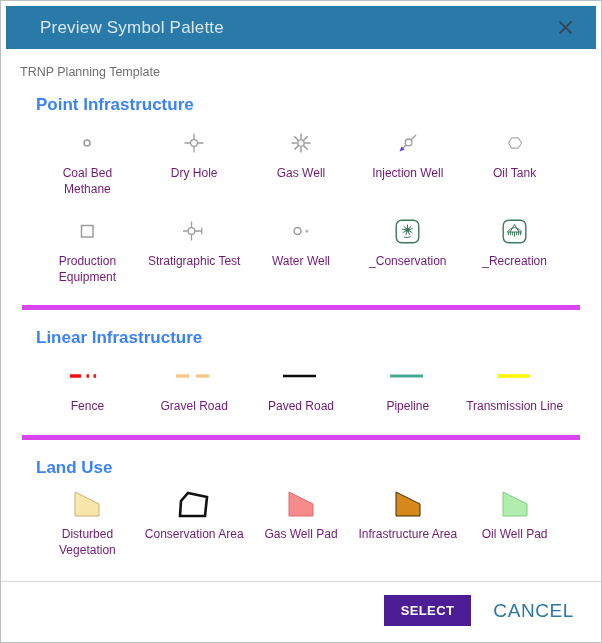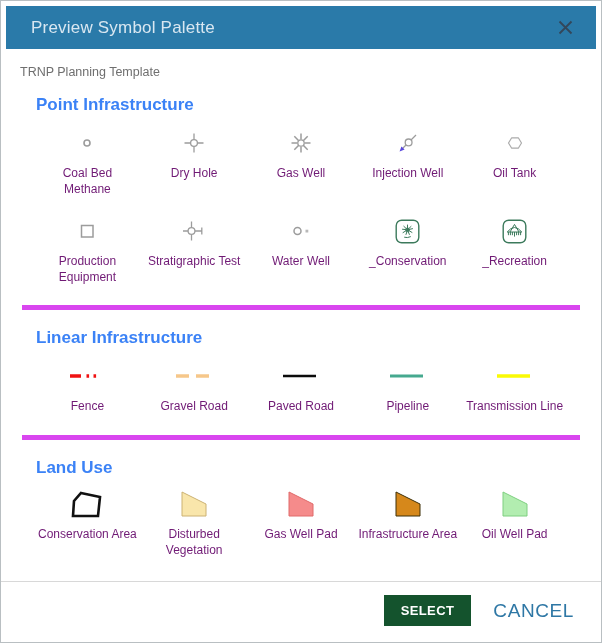--- a/index.html
+++ b/index.html
@@ -6,21 +6,21 @@
   html,body { background:#e8e8e8; font-family:"Liberation Sans", sans-serif; }
   .dialog{
     width:602px; height:643px; background:#fff;
     border:1px solid #b9bfc2; padding:5px;
     display:flex; flex-direction:column; overflow:hidden;
     box-shadow:0 1px 4px rgba(0,0,0,.15);
   }
   .titlebar{
     background:#2a7aa9; height:43px; flex:0 0 43px;
     display:flex; align-items:center; justify-content:space-between;
-    padding:0 18px 0 25px;
+    padding:0 18px 0 34px;
   }
   .titlebar .title{ color:#d9e7f1; font-size:17px; font-weight:400; letter-spacing:.2px; }
   .close-btn{ background:none; border:none; cursor:pointer; width:26px; height:26px;
     display:flex; align-items:center; justify-content:center; }
   .close-btn svg{ display:block; }
   .body{ flex:1 1 auto; padding:0 9px; overflow:hidden; }
   .template-name{ color:#6f6f6f; font-size:12.5px; margin:16px 5px 4px 5px; }
   .section{ margin:0 7px; padding:0 14px; }
   .section.divided{ border-top:5px solid #d946ef; margin-top:16px; padding-top:2px; }
   .section h3{ color:#3b82f6; font-size:17px; font-weight:700; margin:16px 0 6px 0; }
@@ -30,21 +30,21 @@
   .sym.tall{ height:42px; }
   .lbl{ color:#701a75; font-size:12px; line-height:1.3; padding:1px 2px 4px; }
   .row2{ margin-top:8px; }
   .footer{
     flex:0 0 auto; margin:0 -5px -5px -5px;
     border-top:1px solid #d8d8d8;
     display:flex; align-items:center; justify-content:flex-end; gap:22px;
     padding:13px 27px 16px 24px;
   }
   .select-btn{
-    background:#14532d; color:#fff; border:none; cursor:pointer;
+    background:#4c1d95; color:#fff; border:none; cursor:pointer;
     font-family:"Liberation Sans",sans-serif;
     font-size:13px; font-weight:700; letter-spacing:.4px;
     padding:8px 17px;
     margin-left:48px;
   }
   .cancel-link{
     background:none; border:none; cursor:pointer;
     font-family:"Liberation Sans",sans-serif;
     color:#2e77a5; font-size:19px; font-weight:400; letter-spacing:.6px;
   }
@@ -213,32 +213,32 @@
               <div class="lbl">Transmission Line</div>
             </div>
           </div>
         </section>
         <section class="section divided">
           <h3>Land Use</h3>
           <div class="grid">
             <div class="cell">
               <div class="sym tall">
                 <svg width="36" height="31" viewBox="0 0 36 31">
+    <polygon points="6,3 30,15 30,27 6,27" fill="#f9e6ab" stroke="#ccb273" stroke-width="1"></polygon>
+                </svg>
+              </div>
+              <div class="lbl">Disturbed Vegetation</div>
+            </div>
+            <div class="cell">
+              <div class="sym tall">
+                <svg width="36" height="31" viewBox="0 0 36 31">
     <polygon points="12,4 31,8 29,27 4,27 5,12" fill="#ffffff" stroke="#111111" stroke-width="2.6" stroke-linejoin="miter"></polygon>
                 </svg>
               </div>
               <div class="lbl">Conservation Area</div>
-            </div>
-            <div class="cell">
-              <div class="sym tall">
-                <svg width="36" height="31" viewBox="0 0 36 31">
-    <polygon points="6,3 30,15 30,27 6,27" fill="#f9e6ab" stroke="#ccb273" stroke-width="1"></polygon>
-                </svg>
-              </div>
-              <div class="lbl">Disturbed Vegetation</div>
             </div>
             <div class="cell">
               <div class="sym tall">
                 <svg width="36" height="31" viewBox="0 0 36 31">
     <polygon points="6,3 30,15 30,27 6,27" fill="#f58b8b" stroke="#e06a6a" stroke-width="1"></polygon>
                 </svg>
               </div>
               <div class="lbl">Gas Well Pad</div>
             </div>
             <div class="cell">

